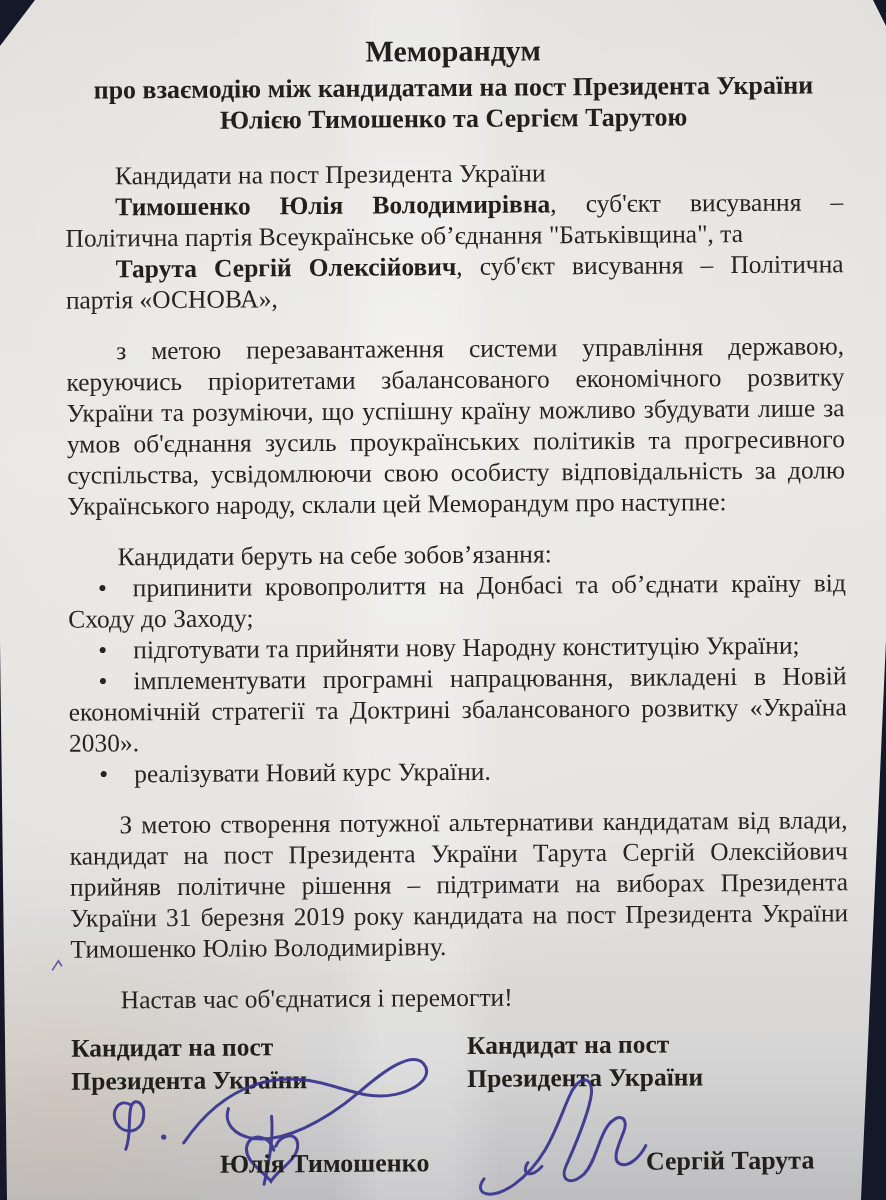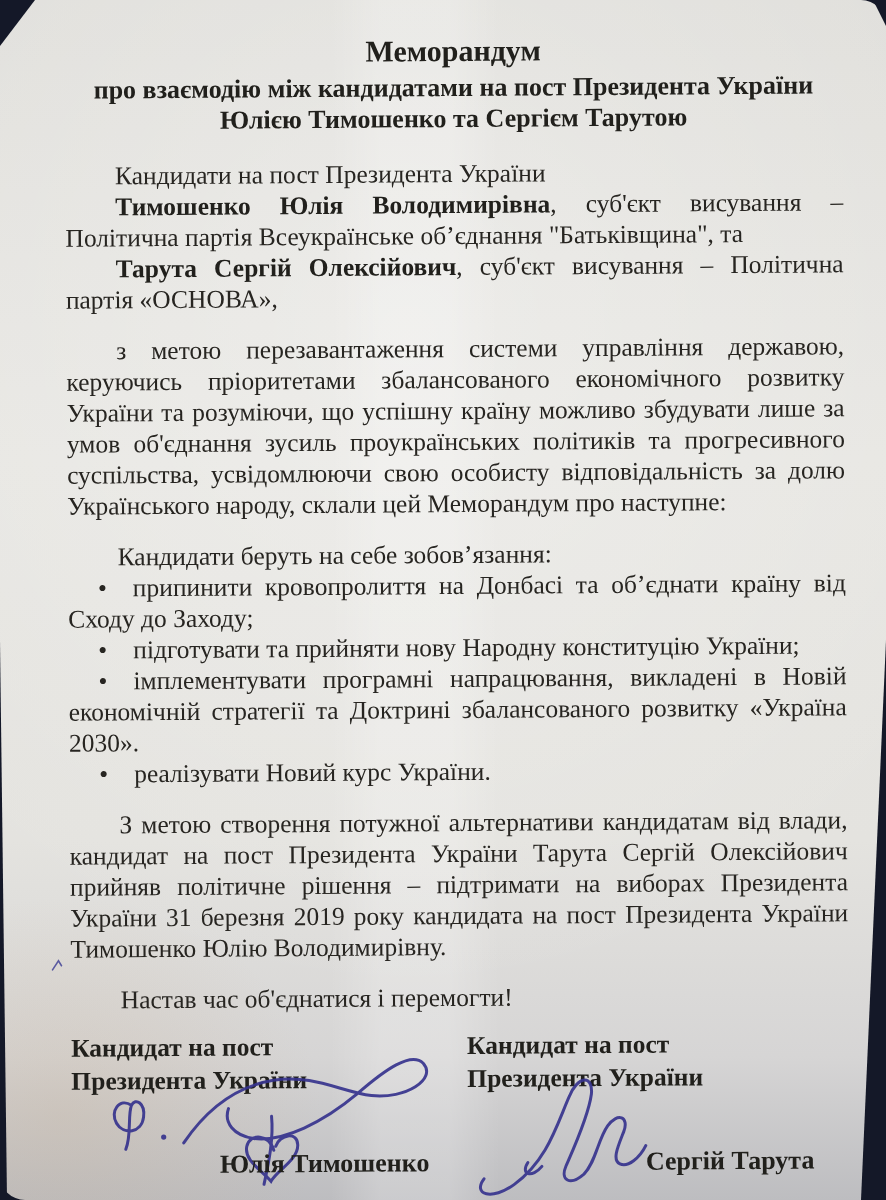--- a/index.html
+++ b/index.html
@@ -11,21 +11,20 @@
   .photo { position:relative; width:886px; height:1200px; background:#141828; }
 
   
   .paper {
     position:absolute; inset:0;
     clip-path: polygon(35px 0, 873px 0, 886px 26px, 886px 640px, 861px 1200px, 7px 1200px, 0 640px, 0 46px);
     background:
       radial-gradient(42% 26% at 7% 93%, rgba(200,175,145,0.28), rgba(200,175,145,0) 70%),
       radial-gradient(120% 90% at 46% 28%, rgba(255,255,255,0.30), rgba(255,255,255,0) 62%),
       linear-gradient(180deg, #e0dfdb 0%, #e7e6e2 38%, #e4e3df 70%, #d6d5d5 88%, #bdbdc0 100%);
-    border-radius: 25px;
   }
   
   .flash-band {
     position:absolute; top:0; bottom:0; left:330px; width:170px;
     background: linear-gradient(90deg, rgba(255,255,255,0) 0%, rgba(255,255,255,0.22) 30%, rgba(255,255,255,0.22) 70%, rgba(255,255,255,0) 100%);
     pointer-events:none;
   }
 
   .content {
     position:absolute; left:64px; right:44px; top:34px;

